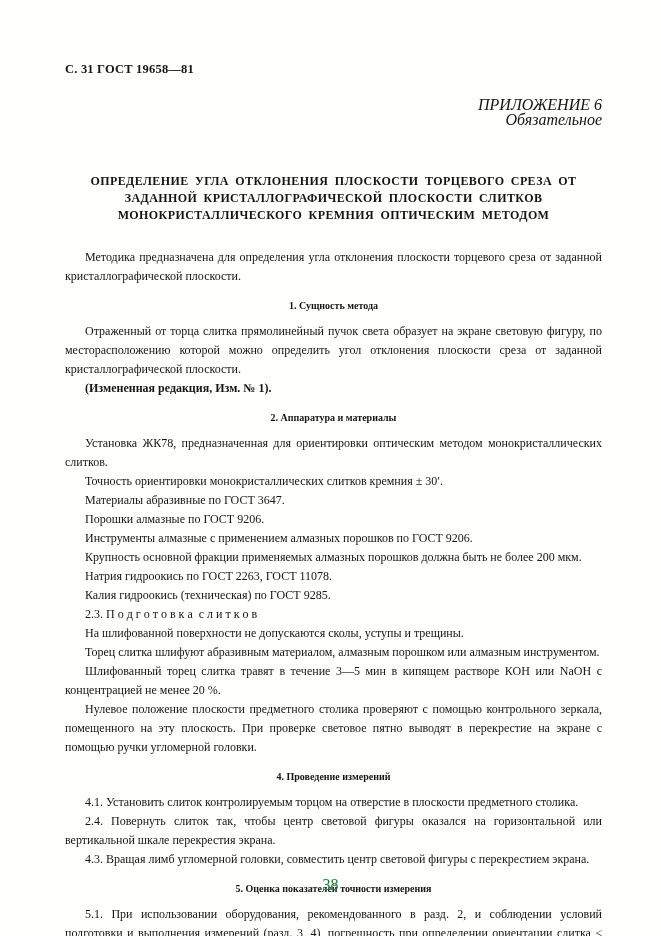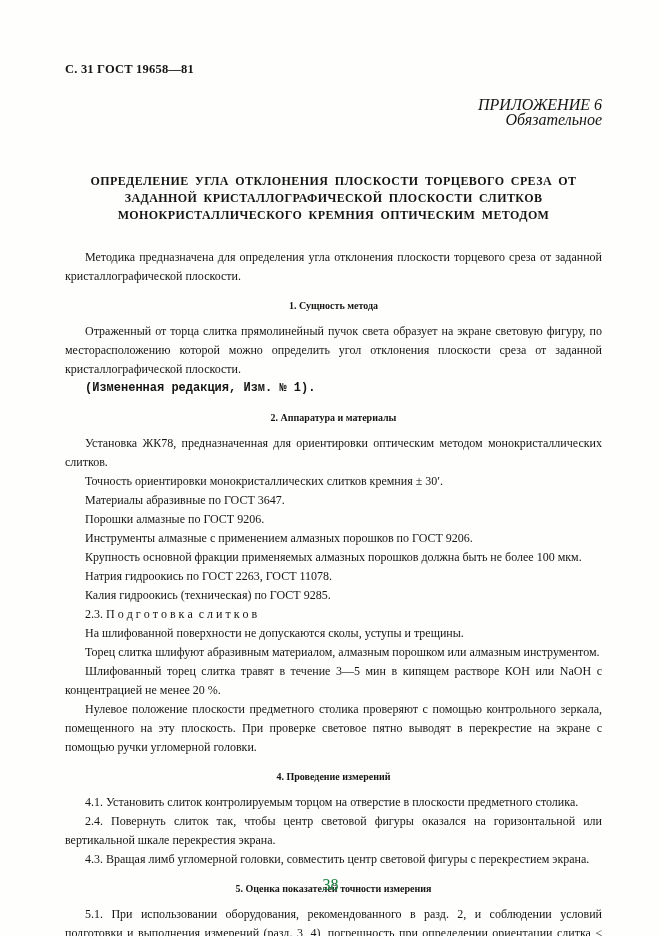--- a/index.html
+++ b/index.html
@@ -44,21 +44,20 @@
   }
   .para {
     margin: 0;
     font-size: 12px;
     line-height: 19px;
     text-align: justify;
     text-indent: 20px;
   }
   .bold {
     font-weight: bold;
-    font-family: Liberation Mono, monospace;
   }
   .sec-heading {
     margin: 12px 0 9px 0;
     text-align: center;
     font-size: 10px;
     font-weight: bold;
     line-height: 15px;
   }
   .subclause {
     white-space: pre-wrap;
@@ -93,21 +92,21 @@
   <div class="sec-heading">1. Сущность метода</div>
   <p class="para">Отраженный от торца слитка прямолинейный пучок света образует на экране световую фигуру, по месторасположению которой можно определить угол отклонения плоскости среза от заданной кристаллографической плоскости.</p>
   <p class="para bold">(Измененная редакция, Изм. № 1).</p>
 
   <div class="sec-heading">2. Аппаратура и материалы</div>
   <p class="para">Установка ЖК78, предназначенная для ориентировки оптическим методом монокристаллических слитков.</p>
   <p class="para">Точность ориентировки монокристаллических слитков кремния ± 30′.</p>
   <p class="para">Материалы абразивные по ГОСТ 3647.</p>
   <p class="para">Порошки алмазные по ГОСТ 9206.</p>
   <p class="para">Инструменты алмазные с применением алмазных порошков по ГОСТ 9206.</p>
-  <p class="para">Крупность основной фракции применяемых алмазных порошков должна быть не более 100 мкм.</p>
+  <p class="para">Крупность основной фракции применяемых алмазных порошков должна быть не более 200 мкм.</p>
   <p class="para">Натрия гидроокись по ГОСТ 2263, ГОСТ 11078.</p>
   <p class="para">Калия гидроокись (техническая) по ГОСТ 9285.</p>
 
   <p class="para subclause">2.3. П о д г о т о в к а  с л и т к о в</p>
   <p class="para">На шлифованной поверхности не допускаются сколы, уступы и трещины.</p>
   <p class="para">Торец слитка шлифуют абразивным материалом, алмазным порошком или алмазным инструментом.</p>
   <p class="para">Шлифованный торец слитка травят в течение 3—5 мин в кипящем растворе КОН или NaOH с концентрацией не менее 20 %.</p>
   <p class="para">Нулевое положение плоскости предметного столика проверяют с помощью контрольного зеркала, помещенного на эту плоскость. При проверке световое пятно выводят в перекрестие на экране с помощью ручки угломерной головки.</p>
 
   <div class="sec-heading">4. Проведение измерений</div>

